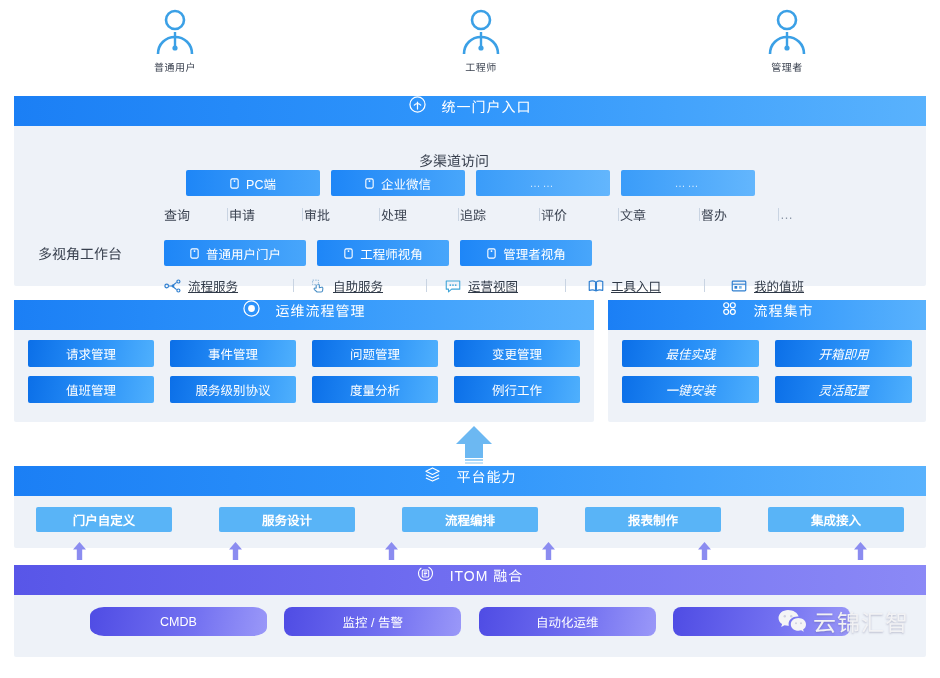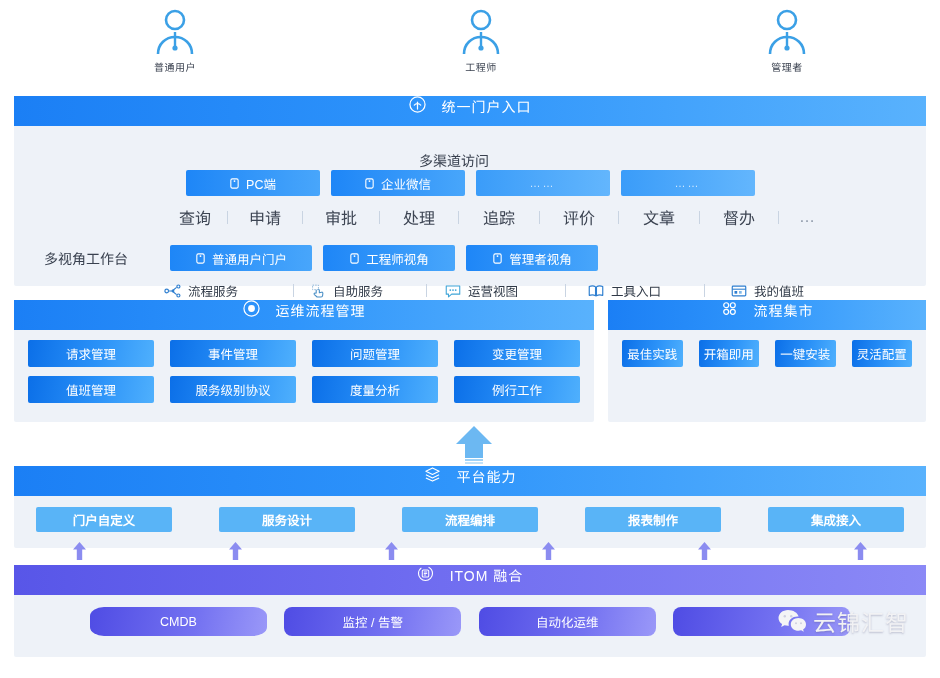--- a/index.html
+++ b/index.html
@@ -40,34 +40,34 @@
     width: 134px; height: 26px; border-radius: 2px; color: #fff; font-size: 12.5px;
     display: flex; align-items: center; justify-content: center; gap: 6px;
     background: linear-gradient(90deg, #1e86f7 0%, #48a6fb 100%);
   }
   .chip.ghost { background: linear-gradient(90deg, #3a9cf9 0%, #63b6fd 100%); color: #cfe7ff; letter-spacing: 2px; font-size: 11px; }
   .chip .chip-ico { width: 11px; height: 11px; display: block; }
   .chip-w { width: 118px; }
 
   .links { display: flex; align-items: center; margin-left: 150px; padding-top: 9px; }
   .link {
-    font-size: 16px; color: #3d4553; padding: 0 0 0 0; text-align: center;
+    font-size: 13px; color: #3d4553; padding: 0 0 0 0; text-align: left;
   }
   .link-sep { width: 1px; height: 13px; background: #c9d4e2; margin: 0 1px; }
 
   .wb-links { display: flex; align-items: center; margin-left: 150px; padding-top: 10px; }
-  .wb-link { display: flex; align-items: center; gap: 6px; font-size: 12.5px; color: #2f3947; }
+  .wb-link { display: flex; align-items: center; gap: 6px; font-size: 12.5px; color: #2f3947; text-decoration: underline; }
   .wb-ico { width: 18px; height: 16px; display: block; }
 
   
   .mid-left  { position: absolute; left: 14px;  top: 300px; width: 580px; height: 122px; }
   .mid-right { position: absolute; left: 608px; top: 300px; width: 318px; height: 122px; }
   .tile-grid { display: grid; padding: 10px 14px 11px 14px; gap: 9px 16px; }
   .g4 { grid-template-columns: repeat(4, 1fr); }
-  .g2 { grid-template-columns: repeat(4, 1fr); }
+  .g2 { grid-template-columns: repeat(2, 1fr); font-style: italic; }
   .tile {
     height: 27px; border-radius: 2px; color: #fff; font-size: 12.5px;
     display: flex; align-items: center; justify-content: center;
     background: linear-gradient(100deg, #0b6fe8 0%, #2b92f8 55%, #4fb0fd 100%);
   }
 
   
   .uparrow { position: absolute; left: 452px; top: 424px; width: 44px; height: 40px; }
 
   
@@ -203,21 +203,21 @@
         <span class="link-sep"></span>
         <span class="link" style="width:76px">评价</span>
         <span class="link-sep"></span>
         <span class="link" style="width:78px">文章</span>
         <span class="link-sep"></span>
         <span class="link" style="width:76px">督办</span>
         <span class="link-sep"></span>
         <span class="link" style="width:54px;color:#8d98a8">…</span>
       </div>
 
-      <div class="row" style="padding-top:16px;margin-left:6px;">
+      <div class="row" style="padding-top:16px;">
         <div class="row-label">多视角工作台</div>
         <div class="chips">
           <div class="chip chip-w" style="width:142px">
             <span>
               <svg class="chip-ico" viewBox="0 0 12 12">
                 <rect x="2" y="1" width="8" height="10" rx="1.6" fill="none" stroke="#fff" stroke-width="1.2"></rect>
                 <circle cx="6" cy="3.4" r="1" fill="#fff"></circle>
               </svg>
             </span>
             <span>普通用户门户</span>

